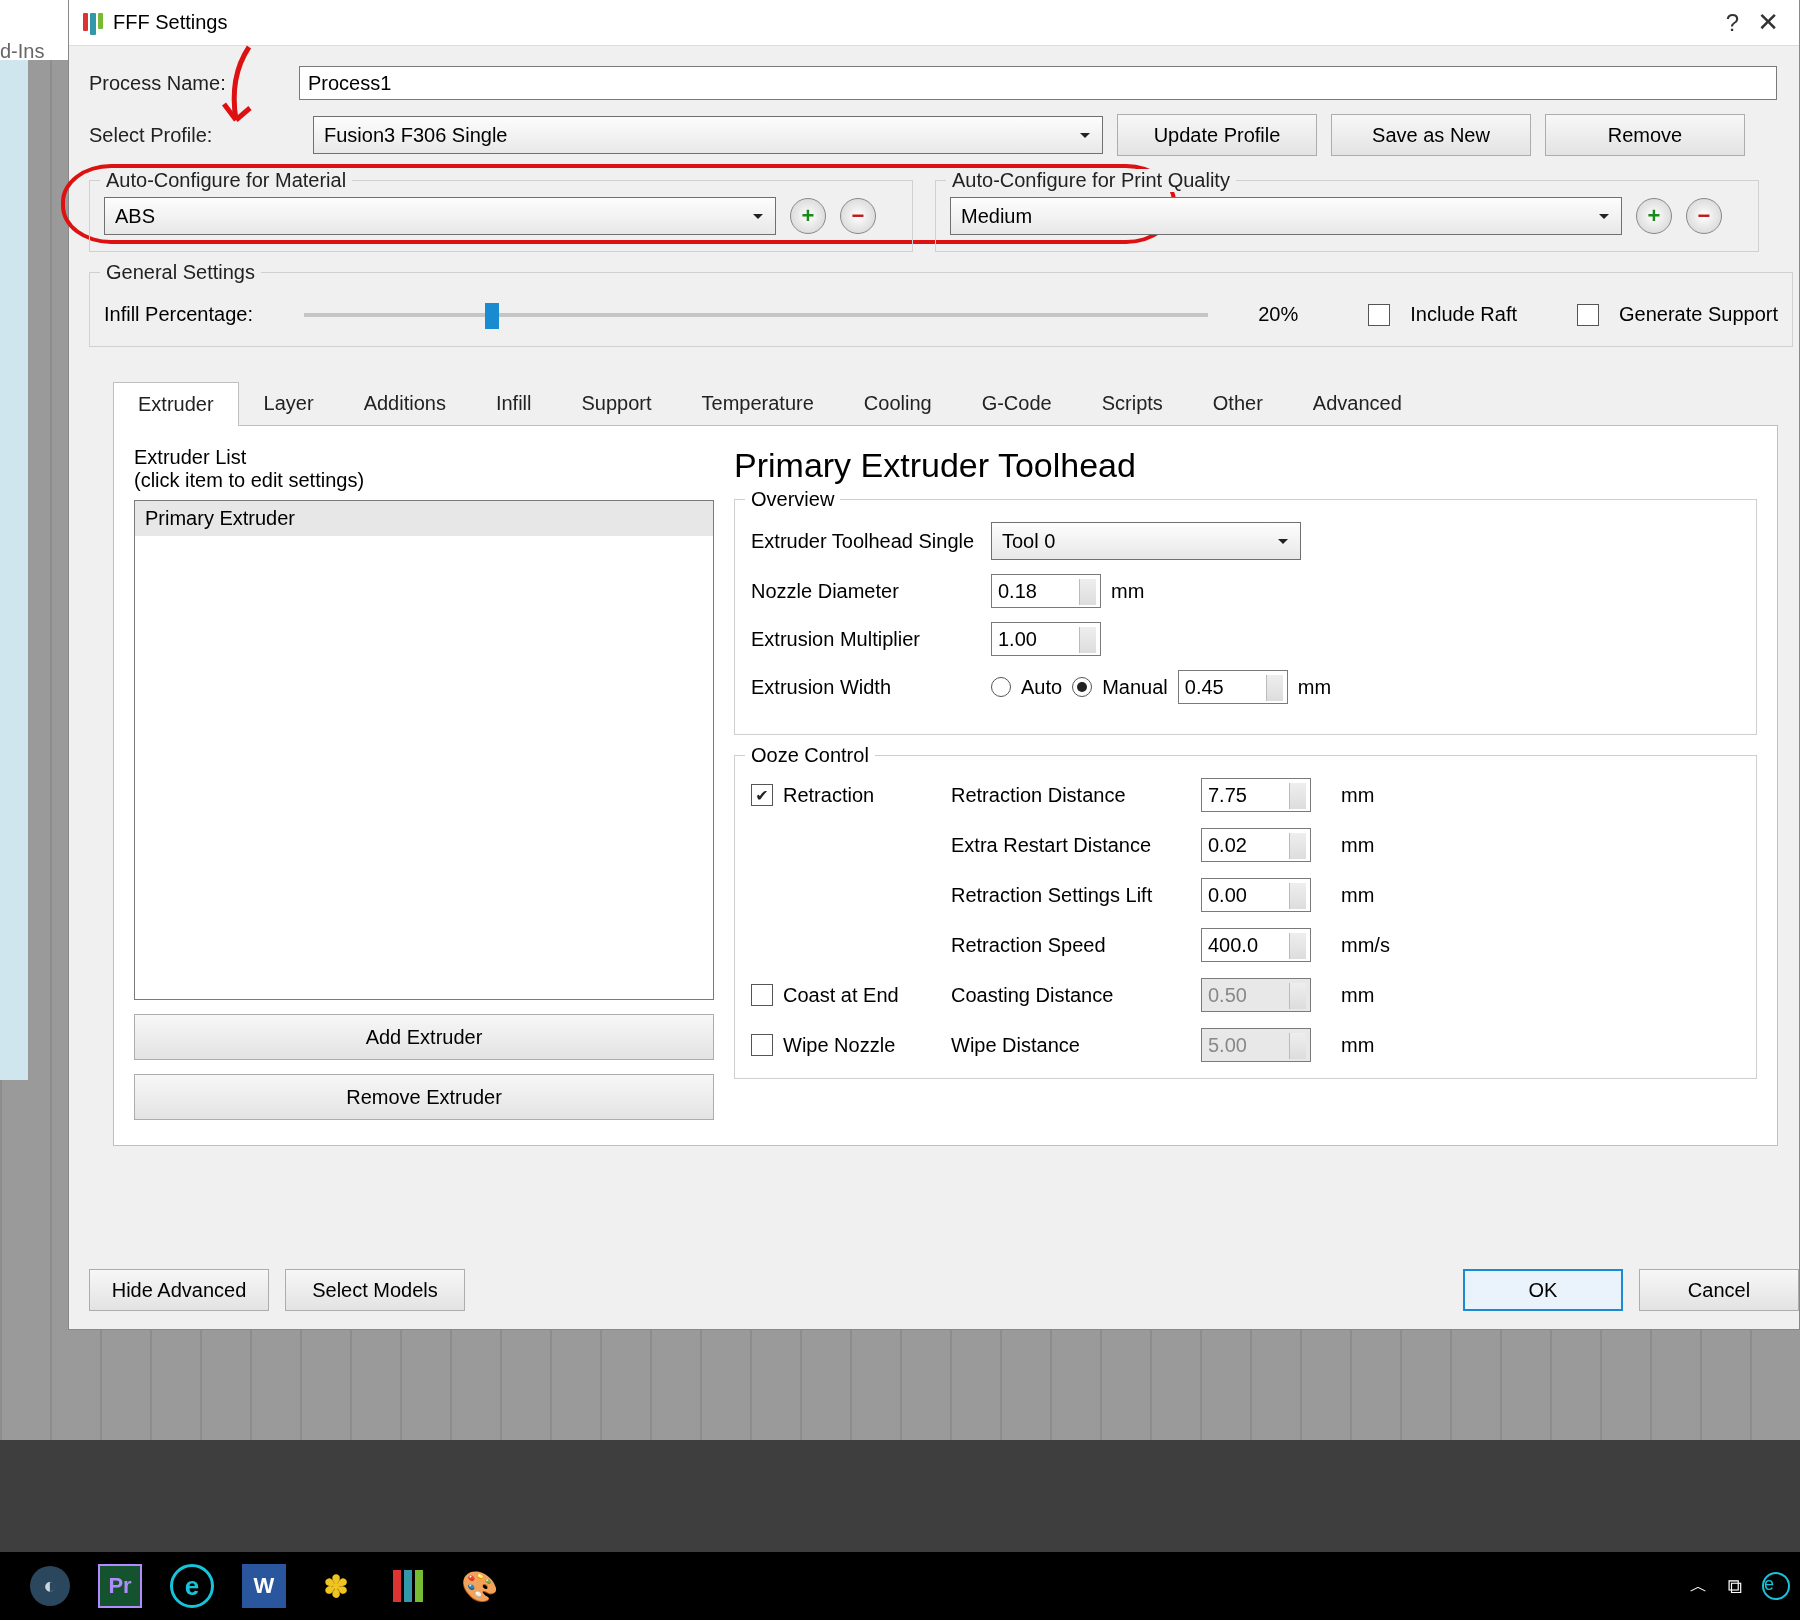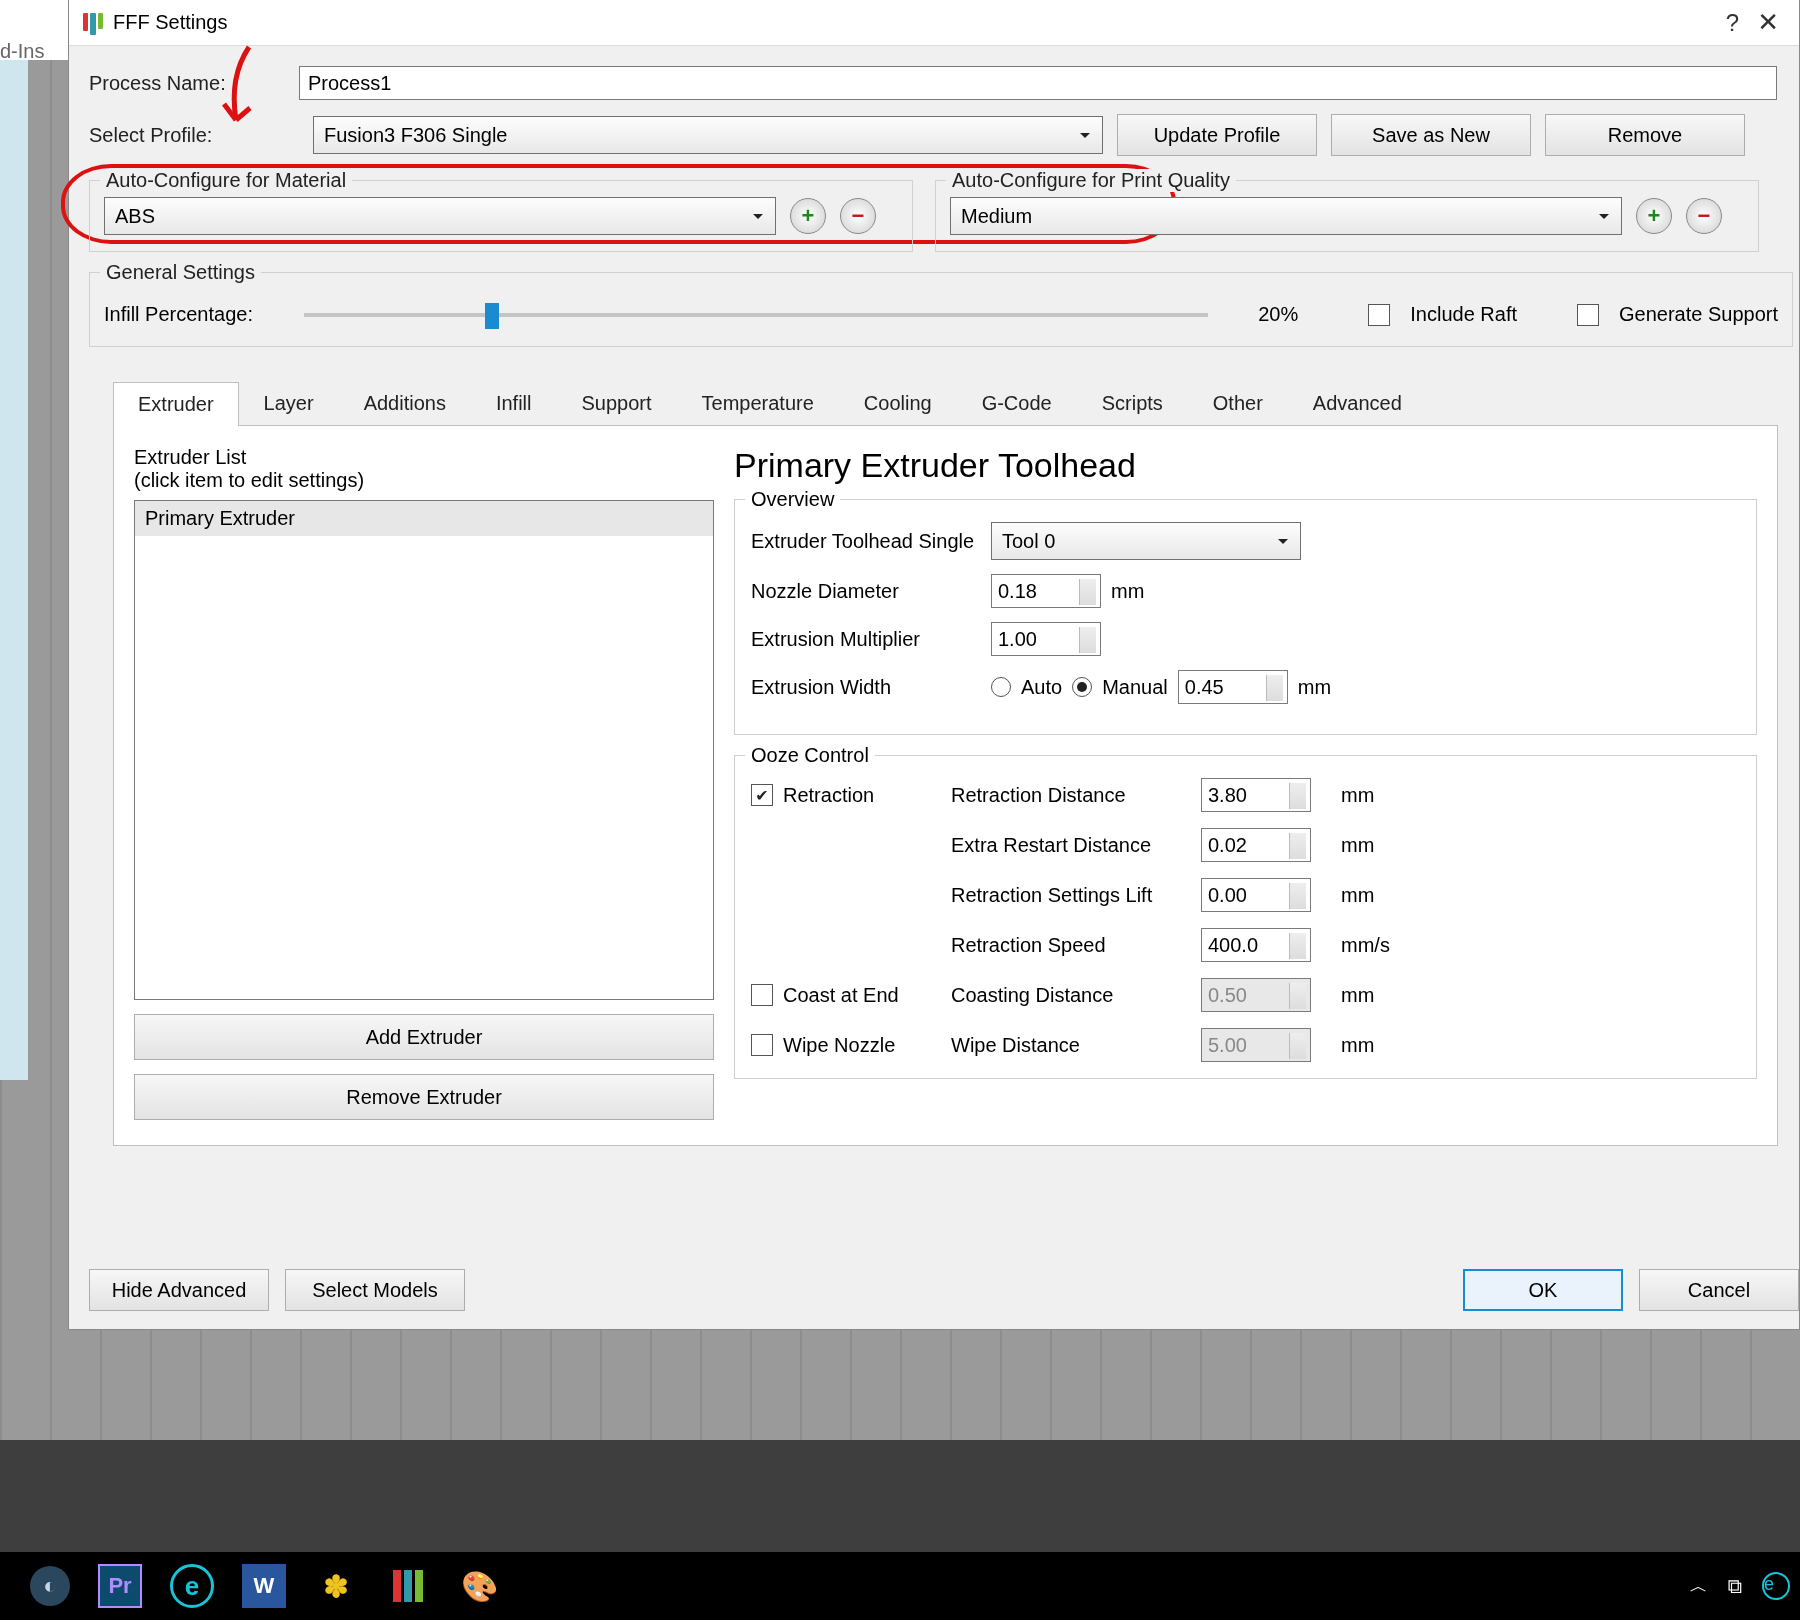--- a/index.html
+++ b/index.html
@@ -3,21 +3,21 @@
 <meta charset="utf-8">
 <style>
   *{box-sizing:border-box;margin:0;padding:0;font-family:"Segoe UI",Tahoma,sans-serif;font-size:20px;}
   html,body{width:1800px;height:1620px;overflow:hidden;background:#3e3e3e;}
   .bg-top{position:absolute;left:0;top:0;width:1800px;height:1440px;background:repeating-linear-gradient(90deg,#8d8d8d 0,#8d8d8d 2px,#9a9a9a 2px,#9a9a9a 50px),repeating-linear-gradient(0deg,#8d8d8d 0,#8d8d8d 2px,#9a9a9a 2px,#9a9a9a 50px);}
   .bg-blue{position:absolute;left:0;top:60px;width:28px;height:1020px;background:#cfe6ef;}
   .bg-white{position:absolute;left:0;top:0;width:1800px;height:60px;background:#fff;}
   .ins-lbl{position:absolute;left:0;top:40px;color:#666;}
   .taskbar{position:absolute;left:0;bottom:0;width:1800px;height:68px;background:#000;display:flex;align-items:center;gap:28px;padding-left:30px;}
   .tb-ico{width:44px;height:44px;display:flex;align-items:center;justify-content:center;color:#fff;font-size:22px;font-weight:bold;}
-  .tb-pr{border:2px solid #b18cff;color:#b18cff;background:#0c4a6e;}
+  .tb-pr{border:2px solid #b18cff;color:#b18cff;background:#14532d;}
   .tb-e{color:#16c3d9;border:3px solid #16c3d9;border-radius:50%;font-size:26px;}
   .tb-w{background:#2a569e;color:#fff;}
   .tb-star{color:#f0c420;font-size:30px;}
   .tb-bars{display:flex;gap:3px;}
   .tb-bars span{width:8px;height:32px;}
   .tb-brush{font-size:30px;}
   .tb-steam{width:40px;height:40px;border-radius:50%;background:#2a475e;color:#c7d5e0;display:flex;align-items:center;justify-content:center;}
   .tb-right{position:absolute;right:10px;bottom:0;height:68px;display:flex;align-items:center;gap:20px;color:#fff;}
   .tb-caret{font-size:18px;}
 
@@ -239,21 +239,21 @@
 
         <div class="fs">
           <div class="fs-title">Ooze Control</div>
           <div class="ooze-grid">
             <div style="display:flex;gap:10px;align-items:center">
                 <div class="chk checked"></div>
                 <div>Retraction</div>
               </div>
             <div>Retraction Distance</div>
             <div class="spin">
-                <span>3.80</span>
+                <span>7.75</span>
               </div>
             <div>mm</div>
 
             <div></div>
             <div>Extra Restart Distance</div>
             <div class="spin">
                 <span>0.02</span>
               </div>
             <div>mm</div>
 

